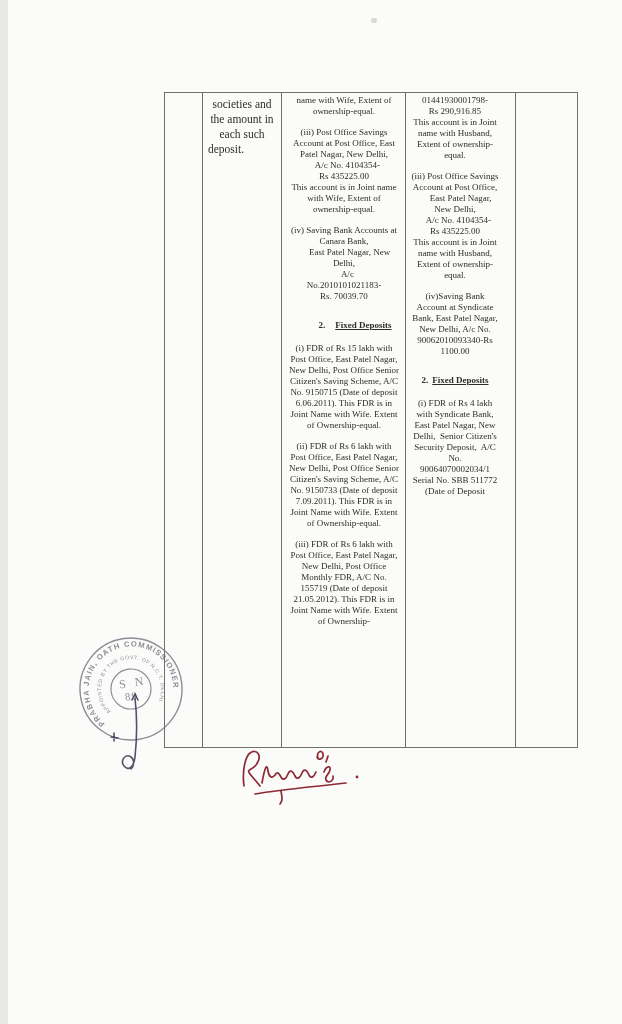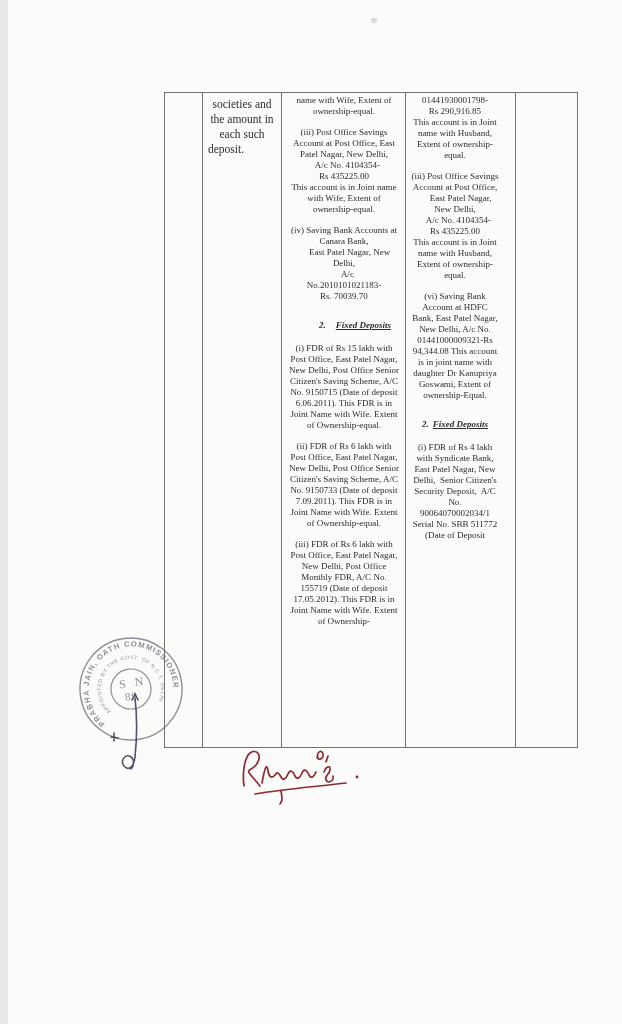--- a/index.html
+++ b/index.html
@@ -21,21 +21,21 @@
     grid-template-columns:38px 79px 124px 110px 1fr;
     border:1px solid #72716d;
     background:transparent;
   }
   .cell{border-right:1px solid #72716d;overflow:hidden;box-sizing:border-box;}
   .cell:last-child{border-right:none;}
   .col2{padding:4px 5px 0 5px;font-size:11.5px;line-height:15px;text-align:justify;text-align-last:left;}
   .col3{padding:2px 5px 0 6px;font-size:9px;line-height:11px;}
   .col4{padding:2px 16px 0 5px;font-size:9px;line-height:11px;}
   .para{margin:0 0 10px 0;white-space:pre-wrap;text-align:center;}
-  .heading{margin-top:18px;margin-bottom:12px;font-style:italic;}
+  .heading{margin-top:18px;margin-bottom:12px;}
   .hnum{font-weight:bold;}
   .hul{font-weight:bold;text-decoration:underline;}
   .col3 .heading{padding-left:22px;}
   .col3 .hnum{margin-right:10px;}
   .col4 .hnum{margin-right:4px;}
   .stamp-svg{position:absolute;left:0;top:0;pointer-events:none;}
   .sig-svg{position:absolute;left:0;top:0;pointer-events:none;}
   .stamp-outer-text{font-size:7.6px;letter-spacing:1.1px;font-family:"Liberation Sans",sans-serif;font-weight:bold;}
   .stamp-inner-text{font-size:5.2px;letter-spacing:0.6px;font-family:"Liberation Sans",sans-serif;}
   .stamp-center-1{font-size:12px;letter-spacing:3px;font-family:"Liberation Serif",serif;}
@@ -60,33 +60,33 @@
 Rs 435225.00
 This account is in Joint name with Wife, Extent of ownership-equal.</p>
         <p class="para">(iv) Saving Bank Accounts at Canara Bank,
      East Patel Nagar, New Delhi,
    A/c
 No.2010101021183-
 Rs. 70039.70</p>
         <p class="para heading"><span class="hnum">2.</span><span class="hul">Fixed Deposits</span></p>
         <p class="para">(i) FDR of Rs 15 lakh with Post Office, East Patel Nagar, New Delhi, Post Office Senior Citizen's Saving Scheme, A/C No. 9150715 (Date of deposit 6.06.2011). This FDR is in Joint Name with Wife. Extent of Ownership-equal.</p>
         <p class="para">(ii) FDR of Rs 6 lakh with Post Office, East Patel Nagar, New Delhi, Post Office Senior Citizen's Saving Scheme, A/C No. 9150733 (Date of deposit 7.09.2011). This FDR is in Joint Name with Wife. Extent of Ownership-equal.</p>
-        <p class="para">(iii) FDR of Rs 6 lakh with Post Office, East Patel Nagar, New Delhi, Post Office Monthly FDR, A/C No. 155719 (Date of deposit 17.05.2012). This FDR is in Joint Name with Wife. Extent of Ownership-</p>
+        <p class="para">(iii) FDR of Rs 6 lakh with Post Office, East Patel Nagar, New Delhi, Post Office Monthly FDR, A/C No. 155719 (Date of deposit 21.05.2012). This FDR is in Joint Name with Wife. Extent of Ownership-</p>
       </div>
     <div class="cell col4">
         <p class="para">01441930001798-
 Rs 290,916.85
 This account is in Joint name with Husband, Extent of ownership-equal.</p>
         <p class="para">(iii) Post Office Savings Account at Post Office,
      East Patel Nagar,
 New Delhi,
    A/c No. 4104354-
 Rs 435225.00
 This account is in Joint name with Husband, Extent of ownership-equal.</p>
-        <p class="para">(vi) Saving Bank Account at HDFC Bank, East Patel Nagar, New Delhi, A/c No. 01441000009321-Rs 94,344.08 This account is in joint name with daughter Dr Kanupriya Goswami, Extent of ownership-Equal.</p>
+        <p class="para">(iv)Saving Bank Account at Syndicate Bank, East Patel Nagar, New Delhi, A/c No. 90062010093340-Rs 1100.00</p>
         <p class="para heading"><span class="hnum">2.</span><span class="hul">Fixed Deposits</span></p>
         <p class="para">(i) FDR of Rs 4 lakh with Syndicate Bank, East Patel Nagar, New Delhi,  Senior Citizen's Security Deposit,  A/C No.
 90064070002034/1
 Serial No. SBB 511772
 (Date of Deposit</p>
       </div>
     <div class="cell col5"></div>
   </div>
 
   <svg class="stamp-svg" width="622" height="1024" viewBox="0 0 622 1024">

